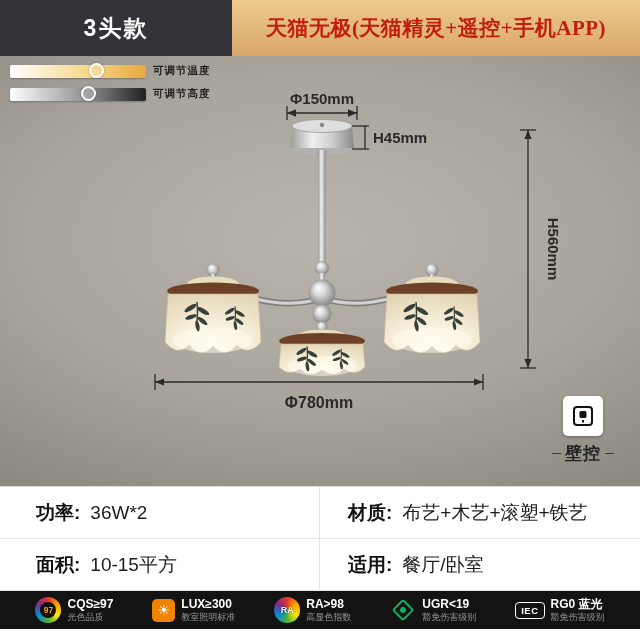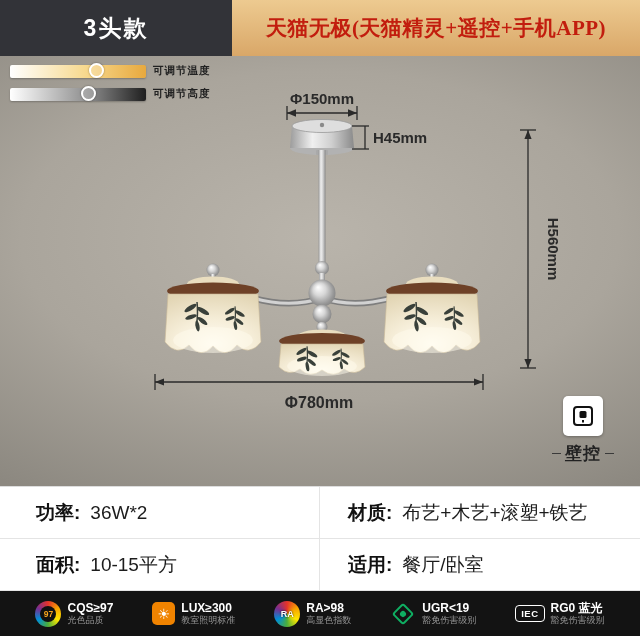--- a/index.html
+++ b/index.html
@@ -39,21 +39,21 @@
   
   .specs { display:grid; grid-template-columns:320px 1fr; grid-template-rows:1fr 1fr;
            height:105px; background:#fff; border-top:1px solid #ddd; }
   .spec-cell { display:flex; align-items:center; padding-left:36px; border-bottom:1px solid #e4e4e4; }
   .spec-cell:nth-child(odd) { border-right:1px solid #e4e4e4; }
   .spec-cell:nth-child(even) { padding-left:28px; }
   .spec-label { font-size:19px; font-weight:700; color:#111; margin-right:10px; white-space:nowrap; }
   .spec-value { font-size:19px; color:#1c1c1c; white-space:nowrap; }
 
   
-  .certs { height:45px; background:#131313; display:flex; align-items:center;
+  .certs { height:38px; background:#131313; display:flex; align-items:center;
            justify-content:space-around; padding:0 16px; }
   .cert { display:flex; align-items:center; gap:6px; }
   .cert-text { display:flex; flex-direction:column; line-height:1.2; }
   .l1 { font-size:12px; font-weight:700; color:#fff; white-space:nowrap; }
   .l2 { font-size:9px; color:#969696; white-space:nowrap; }
   .icon-ring { width:26px; height:26px; border-radius:50%; flex:0 0 auto;
                background:conic-gradient(#e5332a,#f7a600,#ffe600,#4cae3a,#008fd7,#7a2e8e,#e5332a);
                display:flex; align-items:center; justify-content:center; }
   .ring-core { width:16px; height:16px; border-radius:50%; background:#101010; color:#f5a31f;
                font-size:8.5px; font-weight:700; display:flex; align-items:center; justify-content:center; }

